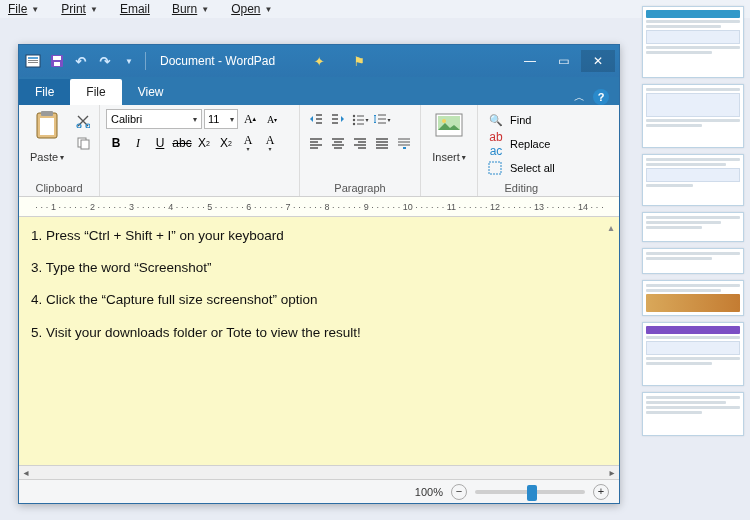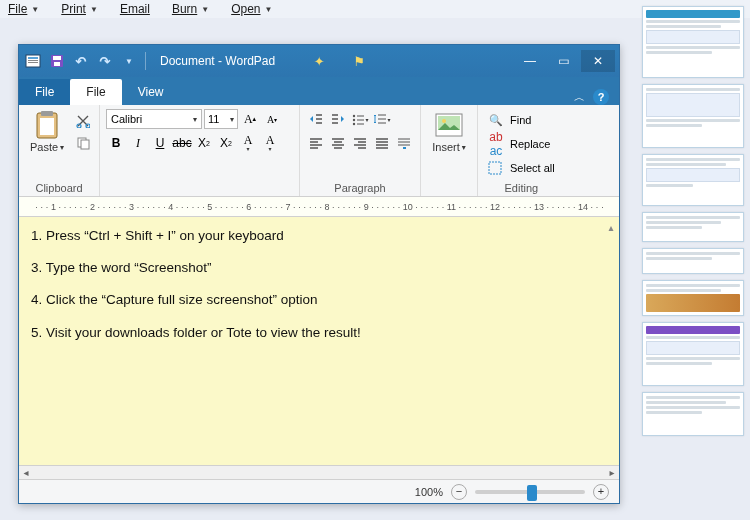--- a/index.html
+++ b/index.html
@@ -32,21 +32,21 @@
   .file-tab { background:#1f6aa5; color:#fff; font-size:12px; padding: 6px 16px; cursor:pointer; }
   .tab { font-size:12px; padding: 6px 16px; cursor:pointer; background:#fff; color:#222; border-top-left-radius:2px;border-top-right-radius:2px;}
   .tab.inactive { background:transparent; color:#fff;}
   .tabs-right { margin-left:auto; display:flex; align-items:center; gap:8px; padding-right:10px; color:#fff; font-size:11px;}
   .help-circle { width:16px;height:16px;border-radius:50%;background:#2a8acb;color:#fff;display:flex;align-items:center;justify-content:center;font-size:11px;font-weight:bold;}
 
   .ribbon { height: 92px; background: #f5f6f7; border-bottom: 1px solid #d0d0d0; display: flex; }
   .rgroup { border-right: 1px solid #dcdcdc; display:flex; flex-direction:column; padding: 4px 6px 2px; }
   .rgroup-body { flex:1; display:flex; gap:4px; align-items:flex-start;}
   .rgroup-label { text-align:center; font-size:11px; color:#555; padding-top:2px;}
-  .big-btn { display:flex; flex-direction:column; align-items:center; gap:0; width:44px; cursor:pointer;justify-content:flex-end;}
+  .big-btn { display:flex; flex-direction:column; align-items:center; gap:10px; width:44px; cursor:pointer;justify-content:flex-end;}
   .big-btn .icon-box { width:32px; height:32px; display:flex;align-items:center;justify-content:center;font-size:22px;}
   .big-btn .lbl { font-size:11px; color:#333; display:flex;align-items:center;gap:2px;}
   
   .font-col { display:flex; flex-direction:column; gap:4px; }
   .font-row1 { display:flex; gap:2px; align-items:center;}
   .font-select { width:96px; height:20px; font-size:11px; border:1px solid #b9b9b9; background:#fff; padding:0 4px; display:flex;align-items:center;justify-content:space-between;cursor:pointer;}
   .size-select { width:34px; height:20px;font-size:11px;border:1px solid #b9b9b9;background:#fff;padding:0 3px;display:flex;align-items:center;justify-content:space-between;cursor:pointer;}
   .btnlet { width:20px;height:20px;display:flex;align-items:center;justify-content:center;font-size:12px;cursor:pointer;border:1px solid transparent;}
   .font-row2 { display:flex; gap:2px;}
   

